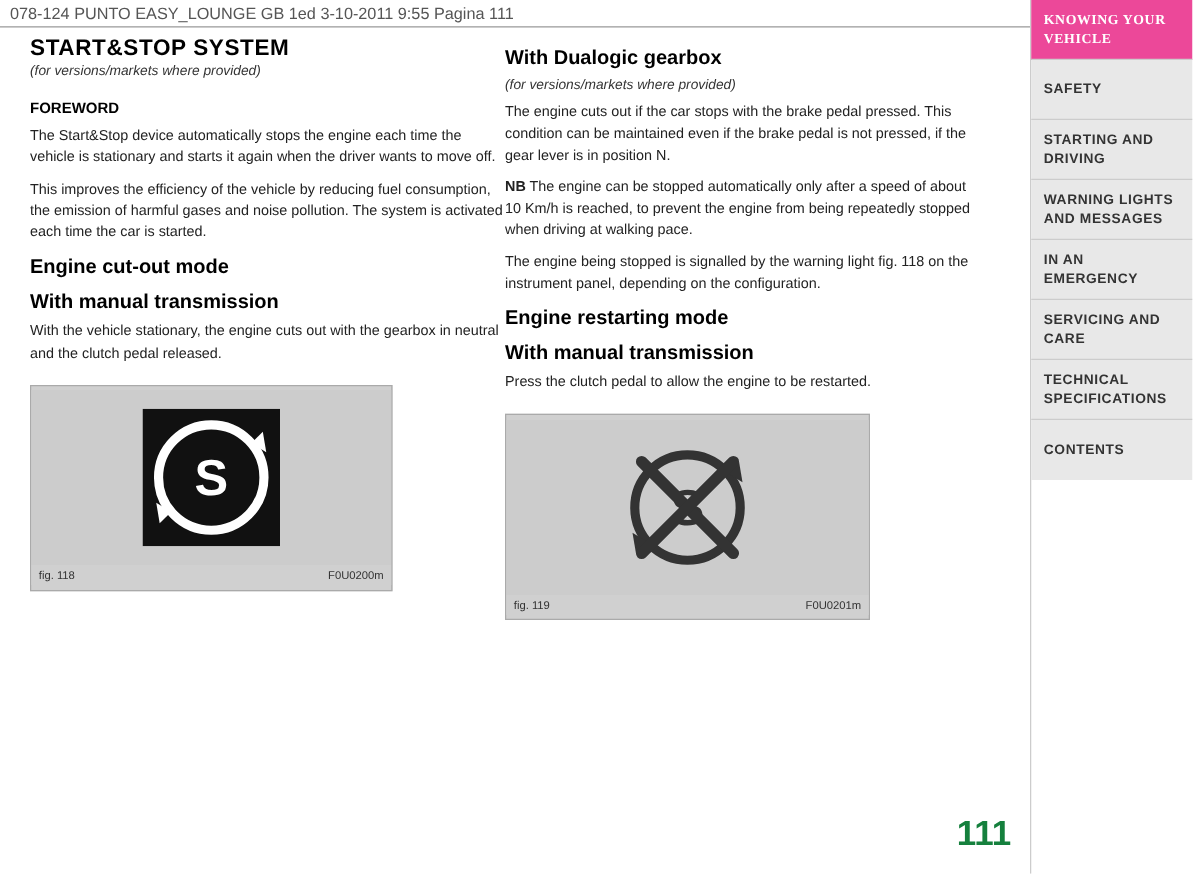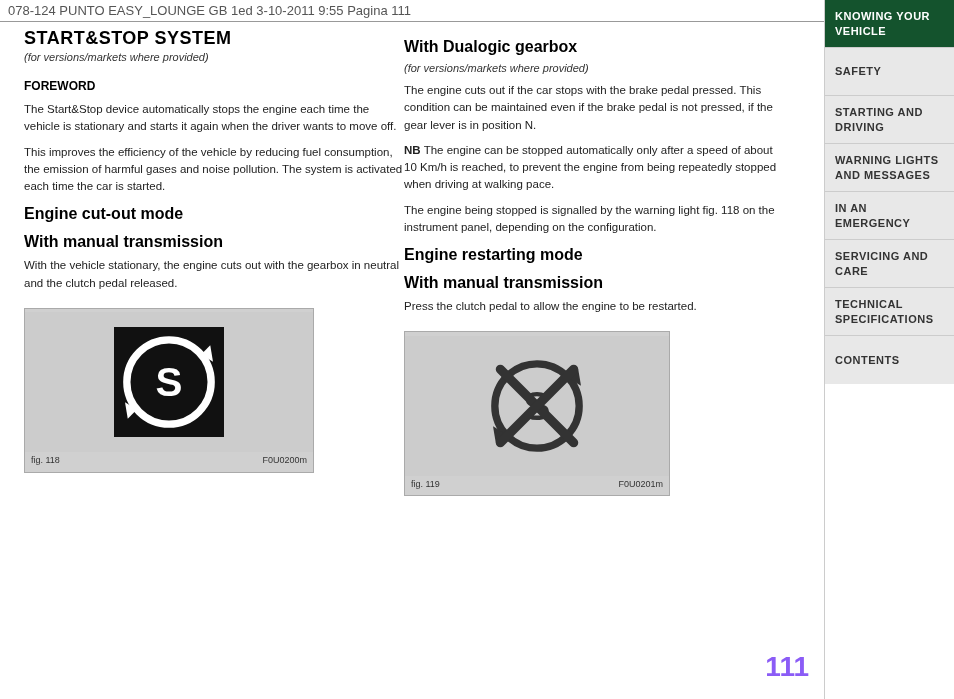--- a/index.html
+++ b/index.html
@@ -71,36 +71,37 @@
       background: #e8e8e8;
       cursor: pointer;
       letter-spacing: 0.5px;
       line-height: 1.3;
       min-height: 48px;
       display: flex;
       align-items: center;
     }
 
     .sidebar-item.active {
-      background: #14532d;
+      background: #ec4899;
       color: #fff;
+      font-family: Liberation Serif, serif;
     }
 
     .sidebar-item:last-child {
       border-bottom: none;
     }
 
     
     .page-number {
       position: absolute;
       bottom: 16px;
       right: 145px;
       font-size: 28px;
       font-weight: bold;
-      color: #8b5cf6;
+      color: #15803d;
     }
 
     
     .section-title {
       font-size: 18px;
       font-weight: 900;
       color: #000;
       margin-bottom: 2px;
       letter-spacing: 0.5px;
     }
@@ -181,21 +182,21 @@
       background: #d0d0d0;
     }
 
     
     .stop-symbol {
       width: 110px;
       height: 110px;
     }
 
     .right-column .figure-container {
-      width: 266px;
+      width: 292px;
       text-align: center;
     }
   </style>
 </head>
 <body>
 
 <div class="page-wrapper">
 
   <div class="header-bar">
     <span>078-124 PUNTO EASY_LOUNGE GB 1ed  3-10-2011  9:55  Pagina 111</span>

